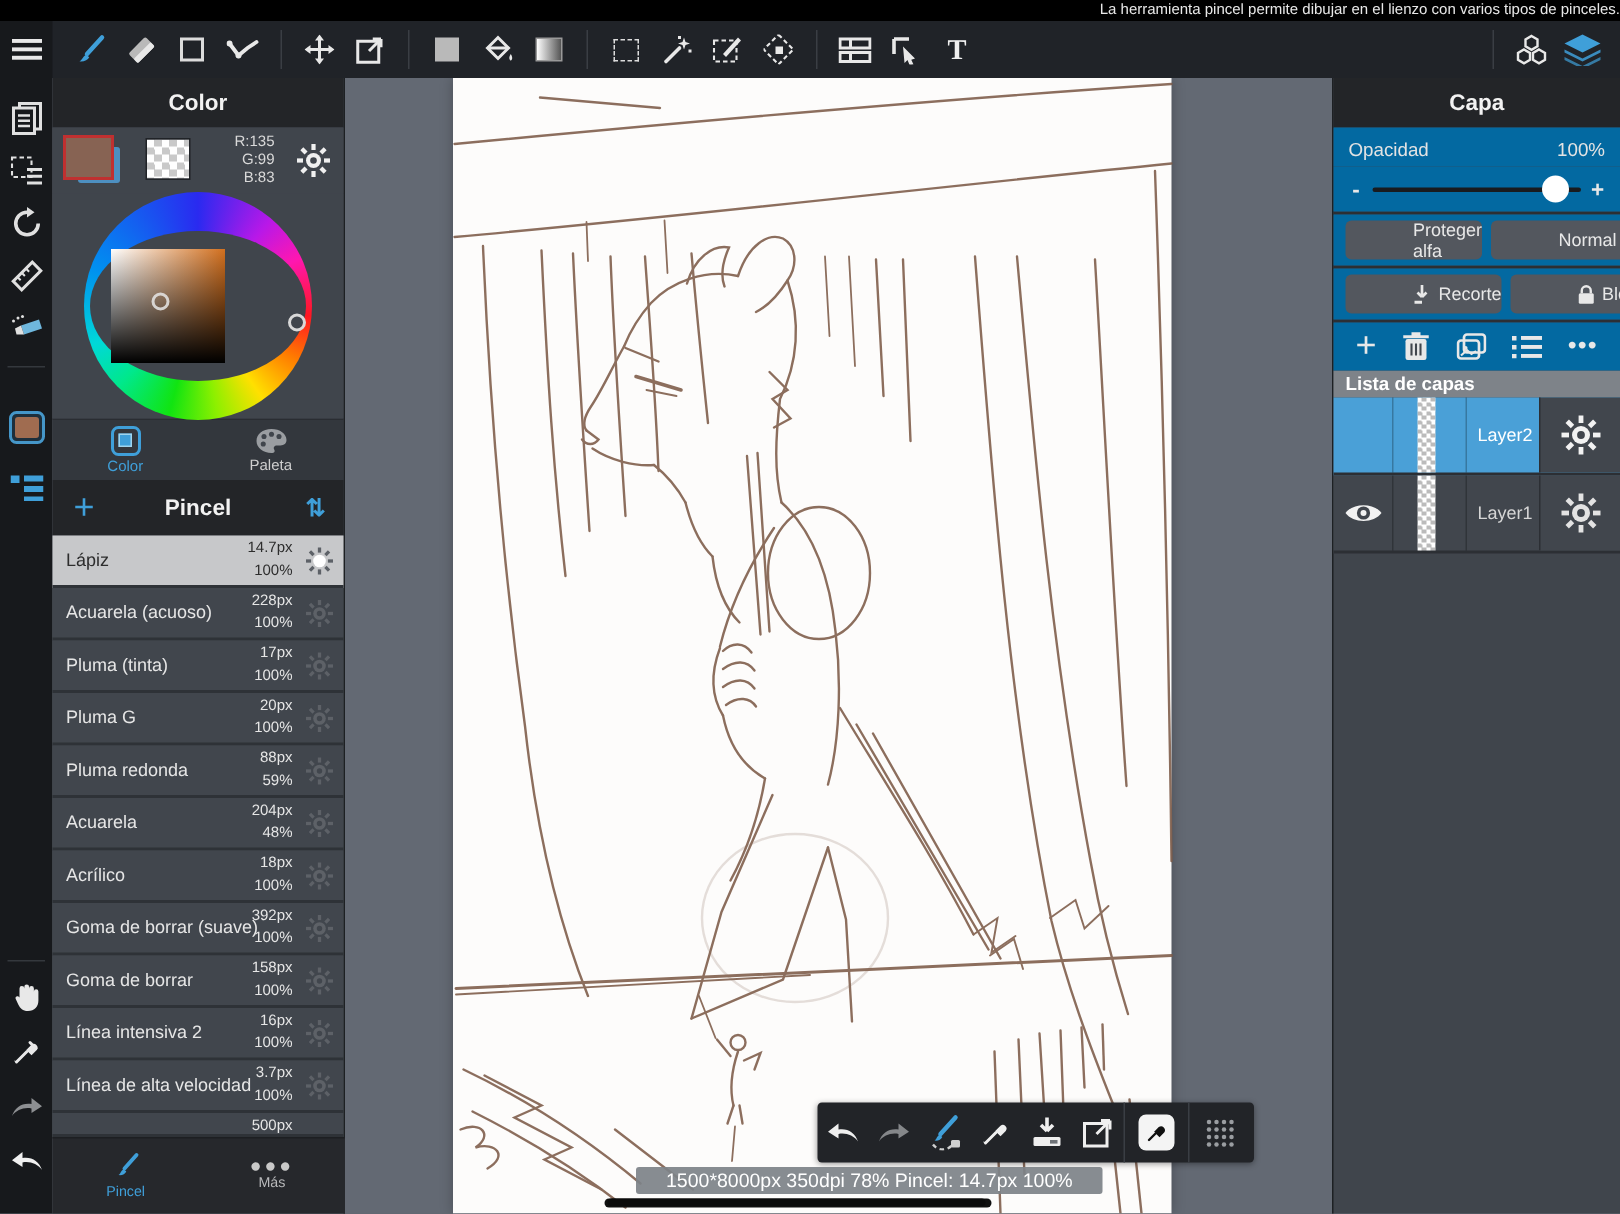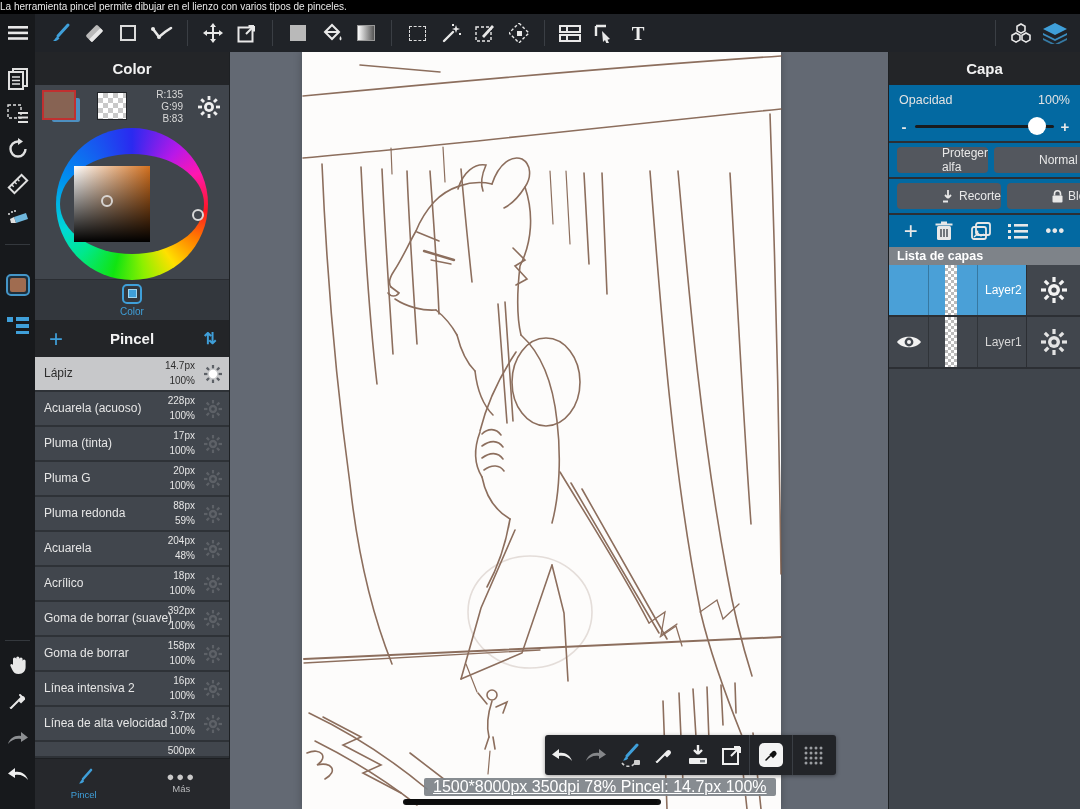--- a/index.html
+++ b/index.html
@@ -2,21 +2,21 @@
 <html><head>
 <meta charset="utf-8">
 <style>
   * { margin:0; padding:0; box-sizing:border-box; }
   html,body { width:1080px; height:809px; overflow:hidden; background:#636973;
               font-family:"Liberation Sans", sans-serif; -webkit-font-smoothing:antialiased; }
   .abs { position:absolute; }
 
   
   #tooltip-strip { left:0; top:0; width:1080px; height:14px; background:#000; color:#e8e8e8;
-                   font-size:10px; line-height:14px; text-align:left; }
+                   font-size:10px; line-height:14px; text-align:right; }
 
   
   #topbar { left:0; top:14px; width:1080px; height:38px; background:#202328; display:flex; align-items:center; }
   #topbar .menu-zone { width:35px; height:38px; background:#17191c; display:flex; align-items:center; justify-content:center; }
   .tb-group { display:flex; align-items:center; height:26px; padding:0 8px; border-left:1px solid #3a3e44; }
   .tb-group.first { border-left:none; }
   .tb-ic { width:34px; height:26px; display:flex; align-items:center; justify-content:center; }
   .tb-spacer { flex:1; }
   .grad-sq { width:18px; height:16px; background:linear-gradient(to right,#fdfdfd,#555); border:1px solid #999; }
   .fill-sq { width:16px; height:16px; background:#b9b9b9; }
@@ -88,22 +88,22 @@
   #canvas-area { left:230px; top:52px; width:658px; height:757px; background:#636973; overflow:hidden; }
   #page { position:absolute; left:72px; top:0; width:479px; height:757px; background:#fdfcfb; box-shadow:0 0 8px rgba(0,0,0,.25); }
 
   
   #float-bar { left:545px; top:735px; width:291px; height:40px; background:#222428; border-radius:3px; display:flex; align-items:center; box-shadow:0 1px 4px rgba(0,0,0,.4); }
   .fb-ic { width:34px; height:40px; display:flex; align-items:center; justify-content:center; }
   .fb-div { width:1px; height:40px; background:#3a3e44; }
   .color-chip { width:24px; height:24px; background:#f4f4f4; border-radius:5px; display:flex; align-items:center; justify-content:center; }
 
   
-  #status-pill { left:424px; top:778px; height:18px; padding:0 9px; background:rgba(125,130,136,.92); color:#fff;
-                 font-size:16px; line-height:18px; border-radius:2px; white-space:nowrap;text-decoration:underline; }
+  #status-pill { left:424px; top:778px; height:18px; padding:0 20px; background:rgba(125,130,136,.92); color:#fff;
+                 font-size:13px; line-height:18px; border-radius:2px; white-space:nowrap; }
   #black-line { left:405px; top:799px; width:252px; height:5px; background:#0b0b0b; border-radius:3px; }
 
   
   #right-panel { left:888px; top:52px; width:192px; height:757px; background:#40454c; border-left:1px solid #1d2023; }
   #capa-header { height:33px; line-height:33px; }
   .lp-row { position:relative; background:#0369a1; }
   #opacity-row { height:26px; padding:8px 10px 0 10px; display:flex; justify-content:space-between; color:#e3e3e3; font-size:12.5px; }
   #slider-row { height:30px; display:flex; align-items:center; padding:0 8px; color:#e8e8e8; }
   #slider-row .minus,#slider-row .plus { width:14px; text-align:center; font-size:15px; font-weight:700; }
   .track { flex:1; height:3px; background:#191b1e; border-radius:2px; position:relative; margin:0 4px; }
@@ -403,20 +403,32 @@
     <div class="sel-ring" style="left:66px;top:66px;"></div>
     <div class="sel-ring" style="left:157px;top:80px;border-color:#d8d8d8;"></div>
   </div>
 
   <div id="mode-tabs">
     <div class="mode-tab tab-active">
       <div class="colortab-ic">
           <div class="sq"></div>
         </div>
       <div class="lbl">Color</div>
+    </div>
+    <div class="mode-tab tab-idle">
+      <svg width="22" height="18">
+          <path d="M11 1 C5 1 1 4.5 1 9 C1 13.5 5.5 17 11 17 C13 17 13.5 15.8 12.8 14.6 C12 13.2 13 12 14.6 12 L17 12 C19.4 12 21 10.6 21 8.4 C21 4.2 16.6 1 11 1 Z" fill="#9a9da1"></path>
+          <g fill="#40454c">
+            <circle cx="6" cy="6" r="1.7"></circle>
+            <circle cx="11" cy="4.5" r="1.7"></circle>
+            <circle cx="16" cy="6" r="1.7"></circle>
+            <circle cx="5.5" cy="11" r="1.7"></circle>
+          </g>
+        </svg>
+      <div class="lbl">Paleta</div>
     </div>
   </div>
 
   <div id="pincel-header" class="panel-header">
     <span class="blue-plus">+</span>
     <div class="ttl">Pincel</div>
     <span class="sort-ic">⇅</span>
   </div>
 
   <div class="brush-row brush-sel">

